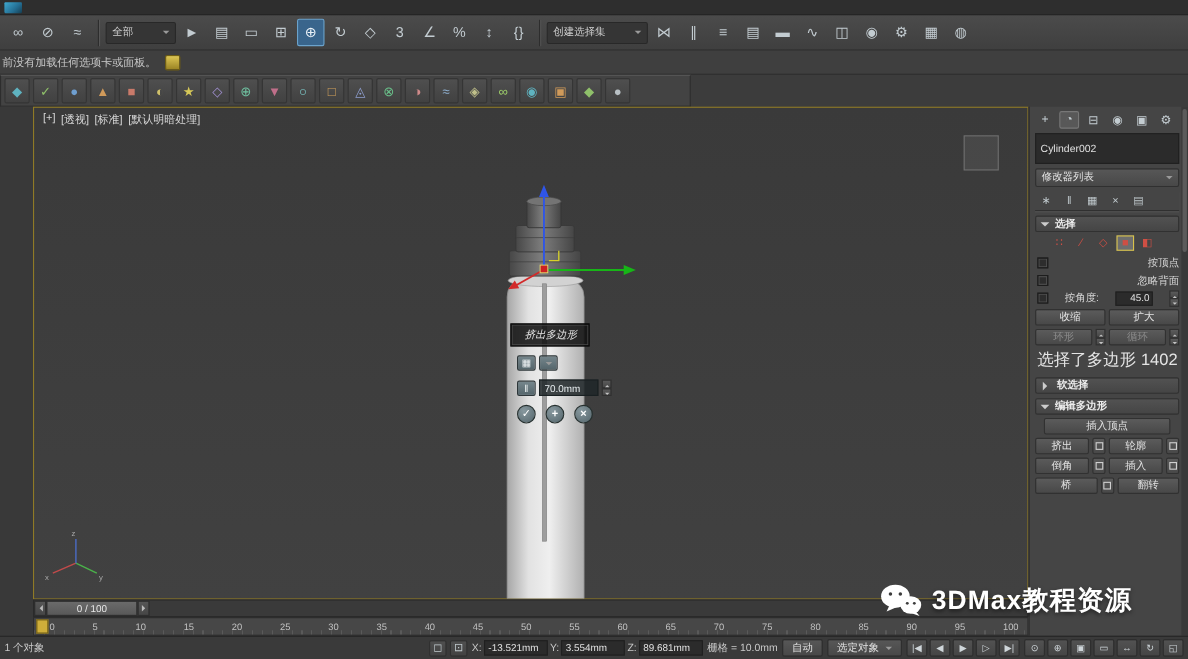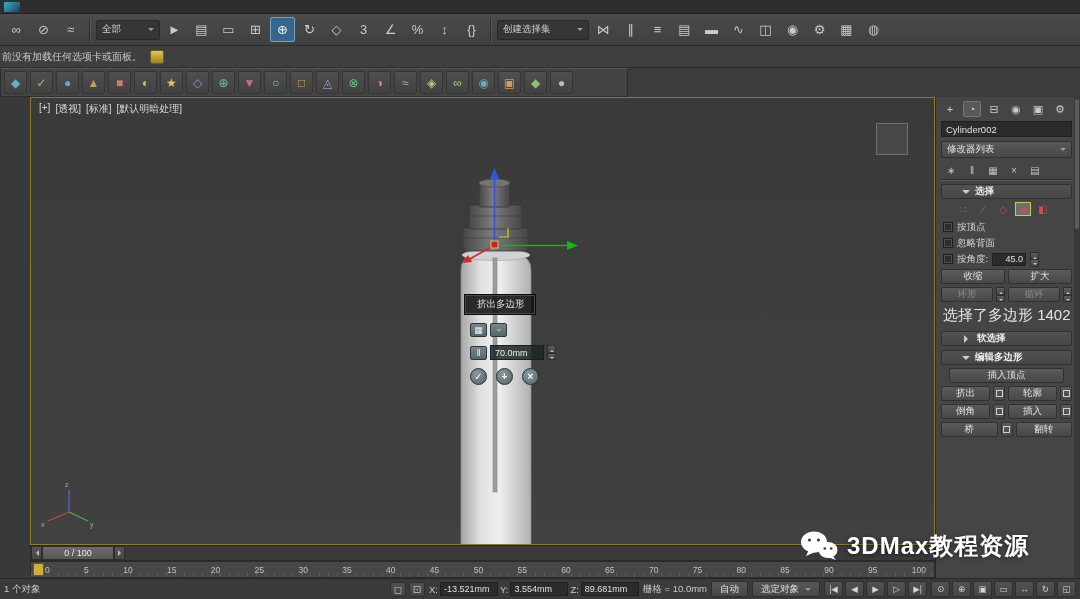--- a/index.html
+++ b/index.html
@@ -34,49 +34,49 @@
   
   #leftgutter{position:absolute;top:97px;left:0;width:30px;height:448px;background:#393939;}
   #bottomgutter{position:absolute;top:545px;left:0;width:30px;height:33px;background:#393939;}
   #viewport{position:absolute;top:97px;left:30px;width:905px;height:448px;background:linear-gradient(#3a3a3a,#414141);border:1px solid #8f7a26;overflow:hidden;}
   #scene{position:absolute;inset:0;}
   .vp-labels{position:absolute;top:4px;left:8px;display:flex;gap:5px;color:#d6d6d6;font-size:10px;z-index:5;}
   .vp-labels span{cursor:default;}
   #viewcube{position:absolute;left:845px;top:25px;width:32px;height:32px;background:rgba(255,255,255,0.07);border:1px solid rgba(255,255,255,0.22);z-index:4;}
   
   #caddy{position:absolute;left:433px;top:196px;z-index:6;width:100px;}
-  .caddy-title{display:inline-block;background:rgba(18,18,18,0.88);border:1px solid #0a0a0a;box-shadow:inset 0 0 0 1px #4a4a4a;color:#e2e2e2;font-size:9.5px;padding:3px 9px 3px 12px;min-width:72px;}
+  .caddy-title{display:inline-block;background:rgba(18,18,18,0.88);border:1px solid #0a0a0a;box-shadow:inset 0 0 0 1px #4a4a4a;color:#e2e2e2;font-size:9.5px;padding:3px 9px 3px 12px;min-width:72px;font-style:italic;}
   .caddy-row{display:flex;align-items:center;gap:3px;margin-top:8px;margin-left:6px;}
   .caddy-btn{width:17px;height:14px;background:linear-gradient(#75868c,#55666c);border:1px solid #2d3639;border-radius:2px;color:#f0f4f5;font-size:9px;display:flex;align-items:center;justify-content:center;}
   .caddy-value{width:54px;height:15px;background:rgba(30,38,40,0.85);border:1px solid #192022;color:#e8eef0;font-size:9px;display:flex;align-items:center;padding-left:4px;}
   .caddy-circle{width:17px;height:17px;border-radius:50%;background:radial-gradient(circle at 35% 30%,#87989e,#54656b);border:1px solid #26302f;color:#fff;font-size:10px;font-weight:bold;display:flex;align-items:center;justify-content:center;margin-right:6px;}
   .spin{display:flex;flex-direction:column;width:9px;height:15px;}
   .spin i{flex:1;background:linear-gradient(#5c5c5c,#474747);border:1px solid #303030;position:relative;}
   .spin i::after{content:"";position:absolute;left:2px;width:0;height:0;border:2px solid transparent;}
   .spin i.up::after{top:2px;border-bottom-color:#c4c4c4;}
   .spin i.dn::after{top:3px;border-top-color:#c4c4c4;}
   
   #panel{position:absolute;top:97px;left:935px;width:145px;height:481px;background:#454545;border-left:1px solid #292929;padding:3px 8px 0 5px;}
   .panel-tabs{display:flex;gap:4px;align-items:center;height:18px;margin-bottom:3px;}
   .ptab{width:18px;height:16px;display:flex;align-items:center;justify-content:center;color:#c3ccd1;font-size:11px;border:1px solid transparent;border-radius:2px;}
   .ptab.active{background:#585858;border-color:#777;}
-  .field{height:16px;background:#2b2b2b;border:1px solid #202020;color:#e0e0e0;display:flex;align-items:center;padding-left:4px;font-size:9.5px;margin-bottom:4px;}
+  .field{height:28px;background:#2b2b2b;border:1px solid #202020;color:#e0e0e0;display:flex;align-items:center;padding-left:4px;font-size:9.5px;margin-bottom:4px;}
   .mod-dd{height:17px;background:linear-gradient(#575757,#484848);border:1px solid #303030;border-radius:2px;display:flex;align-items:center;justify-content:space-between;padding:0 5px;color:#e2e2e2;font-size:9.5px;margin-bottom:4px;gap:29px;}
   .stackbox{height:88px;background:#333333;border:1px solid #252525;margin-bottom:3px;}
   .stack-row{height:16px;background:#5d5d5d;display:flex;align-items:center;gap:4px;padding-left:4px;color:#f2f2f2;font-size:9.5px;}
   .stack-icon{width:9px;height:9px;background:linear-gradient(#bcd,#89a);border:1px solid #222;}
   .stack-tools{display:flex;gap:5px;align-items:center;height:18px;border-bottom:1px solid #2e2e2e;box-shadow:0 1px 0 #555;margin-bottom:2px;padding-left:2px;}
   .stool{width:16px;height:14px;display:flex;align-items:center;justify-content:center;color:#bfc8cc;font-size:10px;}
-  .rollout{height:15px;background:linear-gradient(#525252,#454545);border:1px solid #313131;border-radius:2px;display:flex;align-items:center;gap:5px;padding-left:20px;color:#ececec;font-weight:bold;font-size:9.5px;margin:4px 0 3px 0;}
+  .rollout{height:15px;background:linear-gradient(#525252,#454545);border:1px solid #313131;border-radius:2px;display:flex;align-items:center;gap:5px;padding-left:4px;color:#ececec;font-weight:bold;font-size:9.5px;margin:4px 0 3px 0;}
   .arr-d{width:0;height:0;border:4px solid transparent;border-top-color:#ccc;margin-top:4px;}
   .arr-r{width:0;height:0;border:4px solid transparent;border-left-color:#ccc;margin-left:2px;}
   .subobj{display:flex;gap:4px;align-items:center;margin:2px 0 4px 14px;}
   .so-btn{width:16px;height:14px;display:flex;align-items:center;justify-content:center;color:#cf4f44;font-size:10px;border:1px solid transparent;}
   .so-btn.active{background:#6e6e6e;border-color:#d8c24a;}
-  .cb-row{display:flex;align-items:center;gap:4px;height:14px;margin:2px 0 2px 2px;font-size:9.5px;color:#d6d6d6;}
+  .cb-row{display:flex;align-items:center;gap:4px;height:14px;margin:2px 0 2px 2px;font-size:9.5px;color:#d6d6d6;justify-content:space-between;}
   .cb{width:10px;height:10px;background:#2d2d2d;border:1px solid #1d1d1d;box-shadow:inset 0 0 0 1px #4f4f4f;}
   .valbox{width:34px;height:13px;background:#2b2b2b;border:1px solid #1f1f1f;color:#e0e0e0;font-size:9px;display:flex;align-items:center;justify-content:flex-end;padding-right:2px;}
   .btn-row{display:flex;gap:3px;margin:3px 0;align-items:center;}
   .pbtn{flex:1;height:15px;background:linear-gradient(#5b5b5b,#484848);border:1px solid #313131;border-radius:2px;color:#e2e2e2;font-size:9.5px;display:flex;align-items:center;justify-content:center;white-space:nowrap;padding:0 2px;}
   .pbtn.disabled{color:#8b8b8b;}
   .sq-btn{width:12px;height:15px;background:linear-gradient(#5b5b5b,#484848);border:1px solid #313131;border-radius:2px;display:flex;align-items:center;justify-content:center;}
   .sq-btn::after{content:"";width:5px;height:5px;border:1px solid #cfcfcf;}
   .groupbox{border:1px solid #5a5a5a;border-radius:3px;margin:8px 1px 3px 1px;padding:7px 3px 4px 3px;position:relative;}
   .groupbox .legend{position:absolute;top:-6px;left:6px;background:#454545;padding:0 3px;font-size:9px;color:#d6d6d6;}
   .radio-row{display:flex;align-items:center;gap:3px;font-size:9px;color:#d6d6d6;}
@@ -84,21 +84,21 @@
   .radio.sel::after{content:"";width:3px;height:3px;border-radius:50%;background:#e8e8e8;}
   .sel-status{font-size:15px;color:#e4e4e4;margin:4px 0 6px 2px;}
   .panel-scroll{position:absolute;right:0;top:0;bottom:0;width:6px;background:#393939;}
   .panel-scroll .thumb{position:absolute;top:2px;left:1px;right:1px;height:130px;background:#5b5b5b;border-radius:2px;}
   
   #trackbar{position:absolute;top:545px;left:30px;width:905px;height:16px;background:#3a3a3a;border:1px solid #2a2a2a;display:flex;align-items:center;}
   .ts-arrow{width:11px;height:14px;background:linear-gradient(#565656,#464646);border:1px solid #2e2e2e;display:flex;align-items:center;justify-content:center;}
   .ts-arrow::after{content:"";width:0;height:0;border:3px solid transparent;}
   .ts-arrow.l::after{border-right-color:#bbb;margin-right:2px;}
   .ts-arrow.r::after{border-left-color:#bbb;margin-left:2px;}
-  .ts-handle{width:72px;height:14px;background:linear-gradient(#6b6b6b,#585858);border:1px solid #2e2e2e;color:#e8e8e8;font-size:9px;display:flex;align-items:center;justify-content:center;}
+  .ts-handle{width:83px;height:14px;background:linear-gradient(#6b6b6b,#585858);border:1px solid #2e2e2e;color:#e8e8e8;font-size:9px;display:flex;align-items:center;justify-content:center;}
   #timeline{position:absolute;top:561px;left:30px;width:905px;height:17px;background:#474747;border:1px solid #2c2c2c;display:flex;align-items:center;justify-content:space-between;padding:0 8px 0 14px;color:#c2c2c2;font-size:8.5px;
     background-image:repeating-linear-gradient(90deg,#5a5a5a 0 1px,transparent 1px 9px);background-size:100% 4px;background-position:bottom;background-repeat:no-repeat;background-color:#474747;}
   .tick-label{line-height:16px;}
   .time-cursor{position:absolute;left:3px;top:1px;width:11px;height:13px;background:#cfae3a;border:1px solid #6d5a14;}
   
   #statusbar{position:absolute;top:578px;left:0;width:100%;height:21px;background:#3a3a3a;border-top:1px solid #272727;display:flex;align-items:center;padding:0 4px;gap:4px;}
   .sb-text{color:#c9c9c9;font-size:9.5px;white-space:nowrap;}
   .sb-icon{width:16px;height:15px;display:flex;align-items:center;justify-content:center;color:#bfc8cc;font-size:10px;background:linear-gradient(#4f4f4f,#424242);border:1px solid #303030;border-radius:2px;}
   .coord{display:flex;align-items:center;gap:2px;}
   .coord .box{width:58px;height:14px;background:#2b2b2b;border:1px solid #1f1f1f;color:#e0e0e0;font-size:9px;display:flex;align-items:center;padding-left:3px;white-space:nowrap;}

